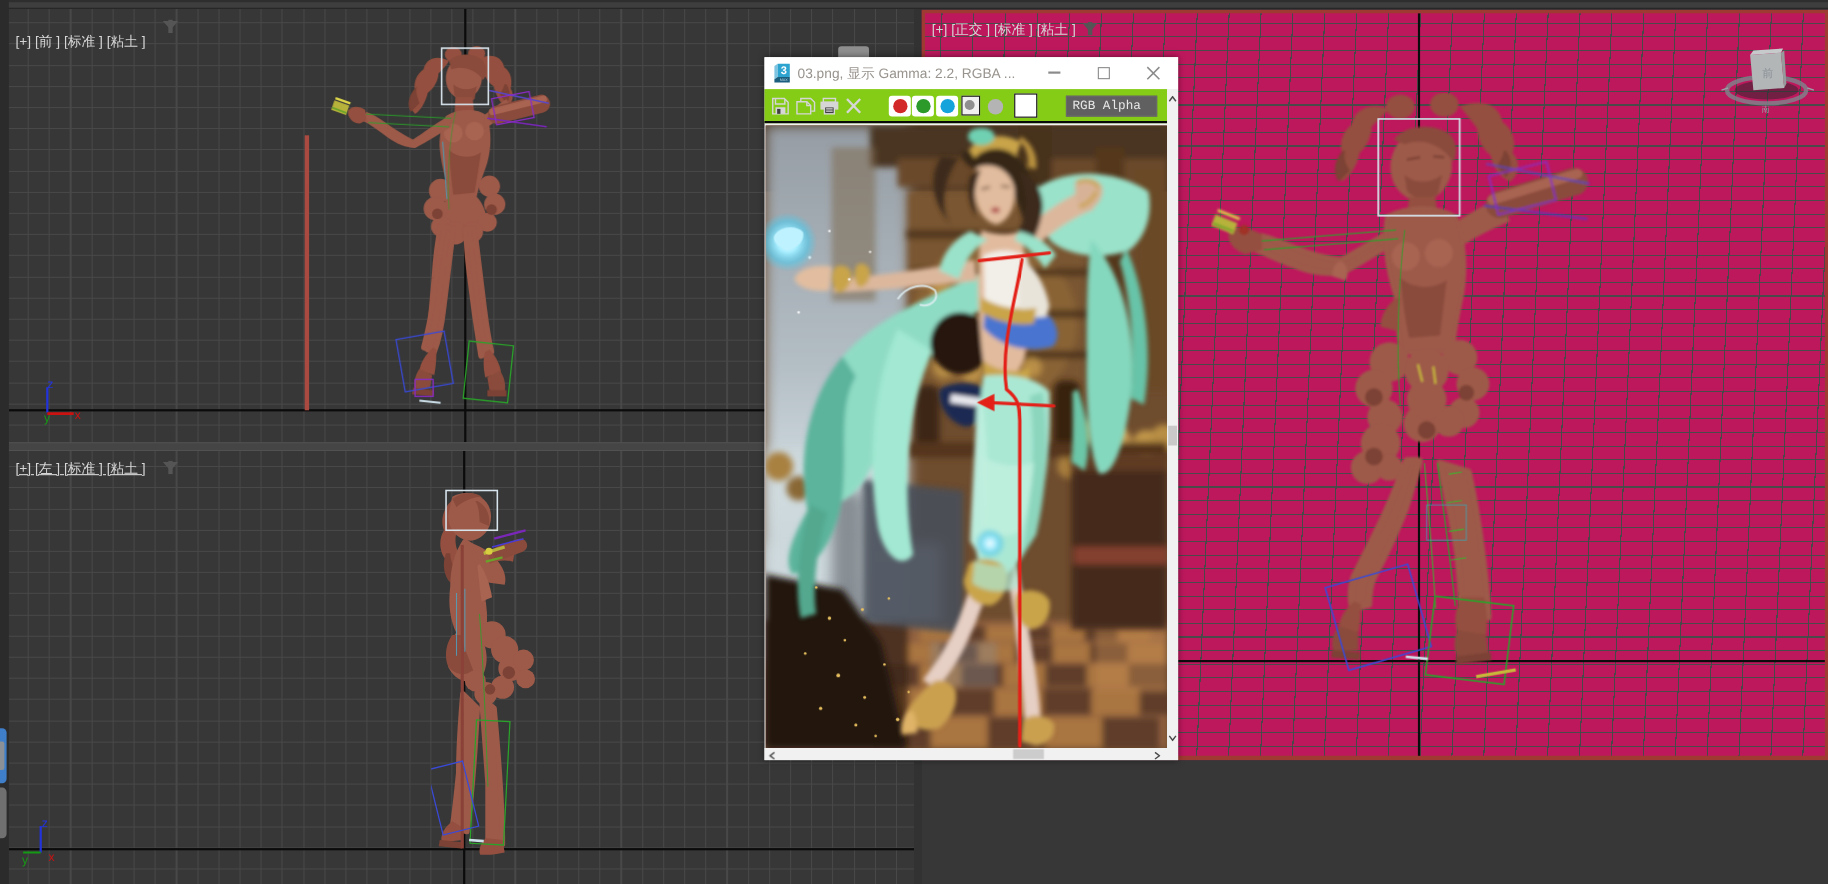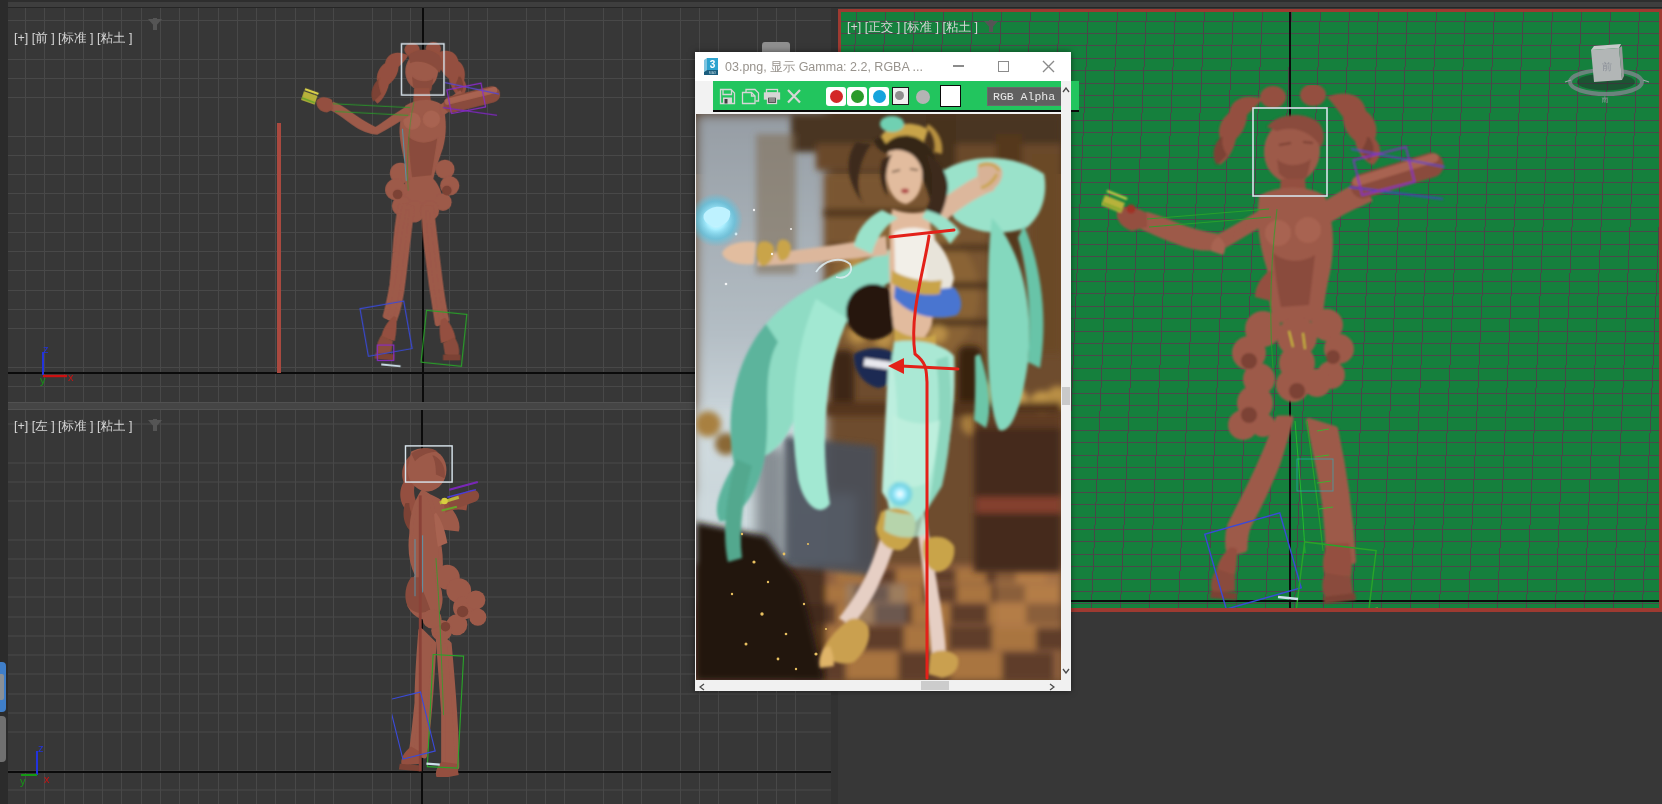--- a/index.html
+++ b/index.html
@@ -9,41 +9,41 @@
 .abs{position:absolute;}
 
 #topstrip{left:0;top:0;width:1662px;height:8px;background:#2e2e2e;border-bottom:1px solid #262626;}
 #topstrip .band{position:absolute;left:0;top:2px;width:1662px;height:5px;background:#3e3e3e;}
 
 #leftstrip{left:0;top:0;width:8px;height:804px;background:#2b2b2b;}
 
 .vp{background:#373737;overflow:hidden;}
 #vpTL{left:8px;top:8px;width:823px;height:394px;}
 #vpBL{left:8px;top:410px;width:823px;height:394px;}
-#vpR{left:838px;top:9px;width:824px;height:603px;background:#15803d;border:3px solid #9e3a31;border-bottom:4px solid #9e3a31;}
+#vpR{left:838px;top:9px;width:824px;height:682px;background:#be185d;border:3px solid #9e3a31;border-bottom:4px solid #9e3a31;}
 .grid{position:absolute;left:0;top:0;right:0;bottom:0;
  background-image:
   repeating-linear-gradient(to right, rgba(74,74,74,0) 0px, rgba(74,74,74,0) 18.25px, #484848 18.25px, #484848 19.25px),
   repeating-linear-gradient(to bottom, rgba(74,74,74,0) 0px, rgba(74,74,74,0) 18.25px, #484848 18.25px, #484848 19.25px);
 }
 #vpTL .grid{background-position:-1px -6px,-1px -6px;}
 #vpBL .grid{background-position:-1px -4.5px,-1px -4.5px;}
 .vplabel{position:absolute;color:#d6d6d6;font-size:12.5px;letter-spacing:0px;}
 .funnel{position:absolute;width:0;height:0;border-left:7px solid transparent;border-right:7px solid transparent;border-top:8px solid #555;}
 .funnel:after{content:"";position:absolute;left:-2px;top:-9px;width:4px;height:12px;background:#555;}
 .hax{position:absolute;background:#0b0b0b;}
 .vax{position:absolute;background:#0b0b0b;}
 
 #hdiv{left:8px;top:402px;width:823px;height:8px;background:#454545;border-top:1px solid #515151;border-bottom:1px solid #515151;}
 #vdiv{left:831px;top:8px;width:7px;height:796px;background:#323232;}
 
 #imgwin{left:695px;top:52px;width:376px;height:639px;background:#f2f2f2;box-shadow:0 0 6px rgba(0,0,0,.5);}
 #titlebar{position:absolute;left:0;top:0;width:376px;height:29px;background:#ffffff;}
 #titletext{position:absolute;left:30px;top:7px;font-size:12.5px;color:#98938d;}
-#toolbar{position:absolute;left:0;top:29px;width:366px;height:31px;background:#22c55e;border-bottom:2px solid #0a0a0a;margin-left:18px;}
+#toolbar{position:absolute;left:0;top:29px;width:366px;height:31px;background:#84cc16;border-bottom:2px solid #0a0a0a;}
 #content{position:absolute;left:1px;top:62px;width:365px;height:566px;background:#6b4a34;overflow:hidden;}
 #vsb{position:absolute;right:0;top:29px;width:10px;height:599px;background:#f1f1f1;}
 #vsb .thumb{position:absolute;left:1px;top:306px;width:8px;height:18px;background:#c9c9c9;}
 #hsb{position:absolute;left:0;bottom:0;width:376px;height:11px;background:#f1f1f1;}
 #hsb .thumb{position:absolute;left:226px;top:1px;width:28px;height:9px;background:#cccccc;}
 
 .tbtn{position:absolute;top:6px;width:20px;height:19px;border-radius:3px;background:#fff;}
 .tbtn .dot{position:absolute;left:3.5px;top:3px;width:13px;height:13px;border-radius:50%;}
 
 .winbtn{position:absolute;top:0;height:29px;color:#8b8b8b;}
@@ -139,21 +139,21 @@
       <text x="15" y="10" font-size="11" fill="#2233dd" font-family="Liberation Sans">z</text>
       <path d="M15 33 H39" stroke="#cc1111" stroke-width="2.4"></path>
       <text x="12" y="41" font-size="11" fill="#159a15" font-family="Liberation Sans">y</text>
       <text x="40" y="38" font-size="11" fill="#cc1111" font-family="Liberation Sans">x</text>
     </svg>
   </div>
   <div id="vpBL" class="vp abs">
     <div class="grid"></div>
     <div class="hax" style="left:0;top:361px;width:823px;height:2px;"></div>
     <div class="vax" style="left:413px;top:0;width:2px;height:394px;"></div>
-    <div class="vplabel" style="left:6px;top:8px;">[+] [左 ] [标准 ] [粘土 ]</div>
+    <div class="vplabel" style="left:6px;top:8px;text-decoration:underline;">[+] [左 ] [标准 ] [粘土 ]</div>
     <div class="funnel" style="left:140px;top:10px;"></div>
     <svg class="abs" style="left:6px;top:330px;" width="50" height="50" viewBox="0 0 50 50">
       <path d="M23 11 V35" stroke="#2233dd" stroke-width="2"></path>
       <text x="24" y="12" font-size="11" fill="#2233dd" font-family="Liberation Sans">z</text>
       <path d="M7 35 H23" stroke="#159a15" stroke-width="2"></path>
       <text x="6" y="45" font-size="11" fill="#159a15" font-family="Liberation Sans">y</text>
       <text x="30" y="43" font-size="11" fill="#cc1111" font-family="Liberation Sans">x</text>
     </svg>
     <svg class="abs" style="left:384px;top:34px;" width="105" height="333" viewBox="0 0 110 350">
       <defs>

